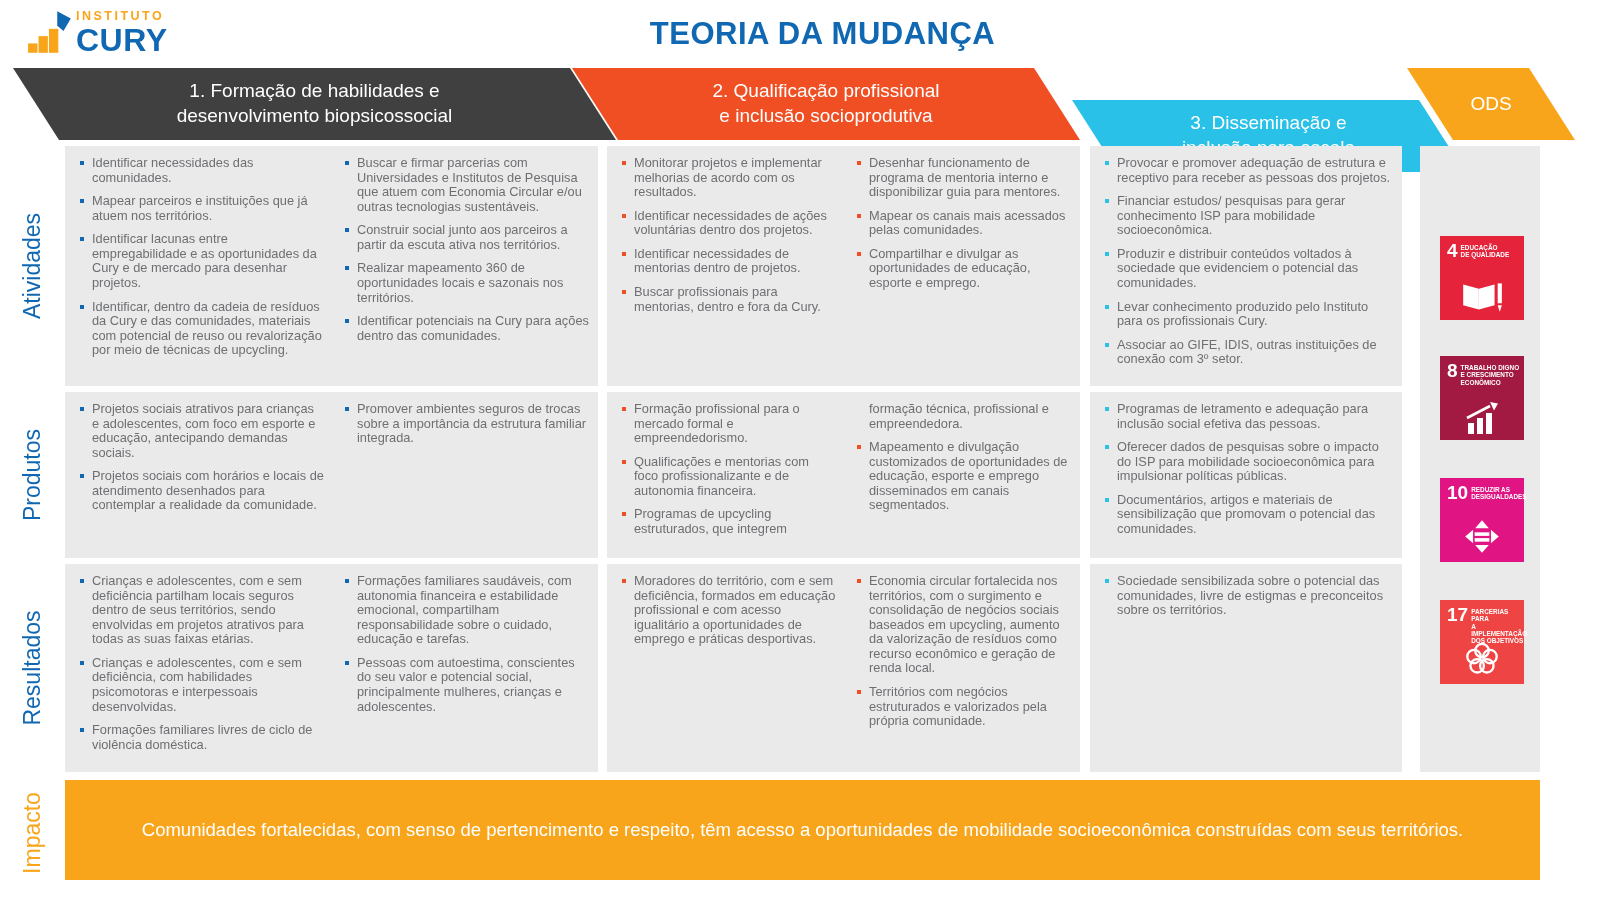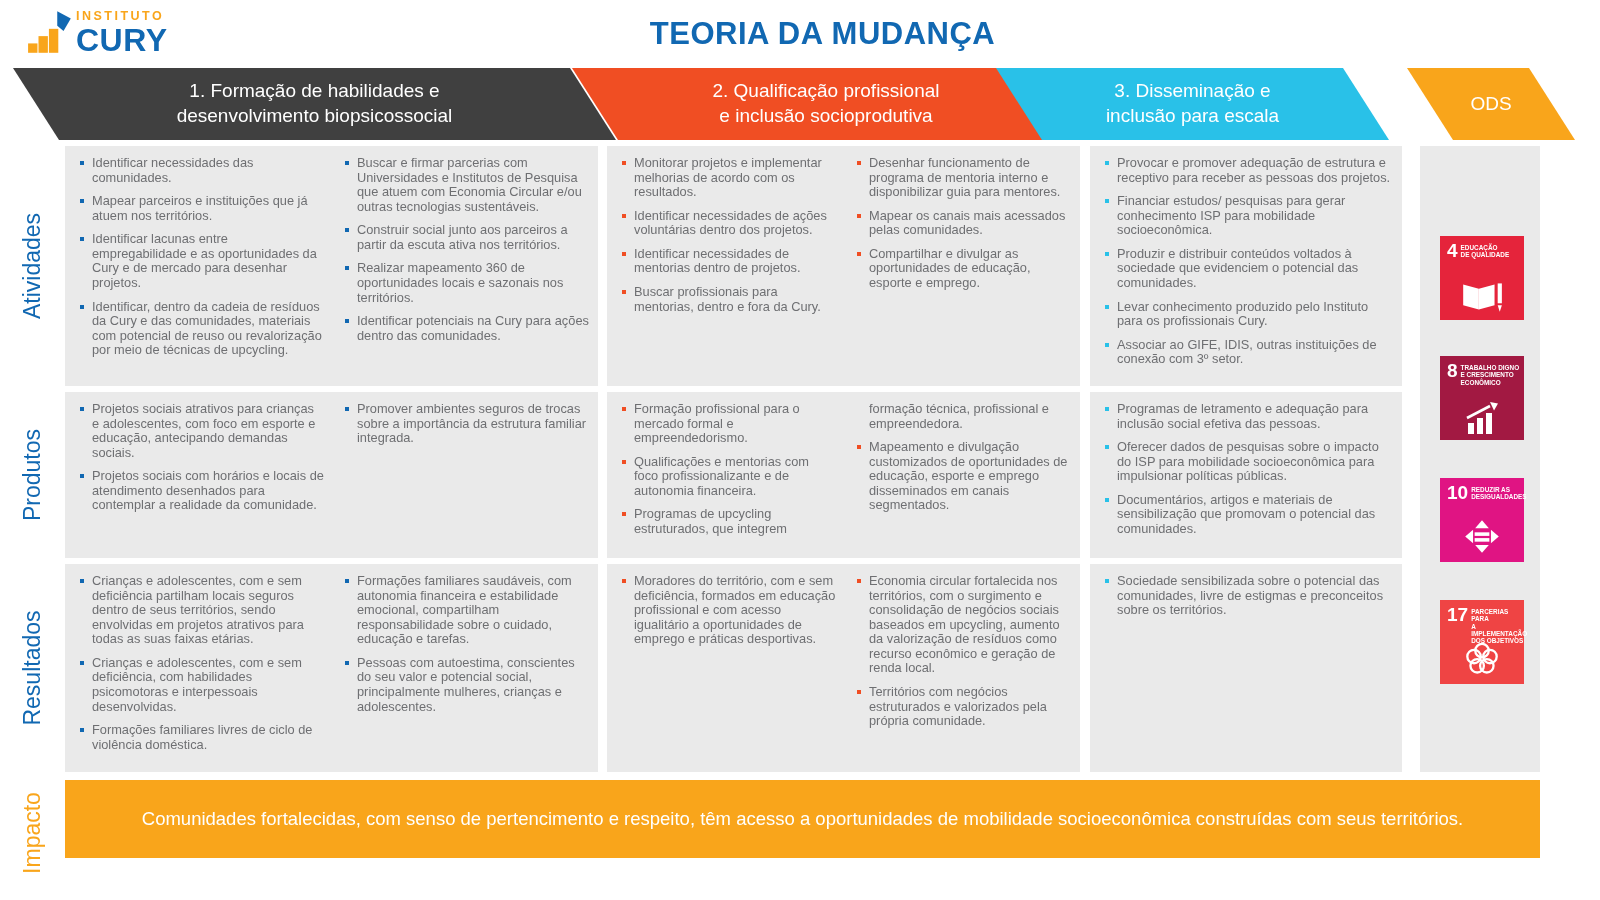--- a/index.html
+++ b/index.html
@@ -15,21 +15,21 @@
   .title { position:absolute; left:0; right:0; top:16px; text-align:center;
            color:#1168B2; font-size:31px; font-weight:700; letter-spacing:0.5px;padding-left:45px; }
 
   
   .banners { position:absolute; top:68px; left:0; width:1600px; height:72px; }
   .banner { position:absolute; top:0; height:72px; color:#fff; font-size:19px; font-weight:500;
             line-height:1.3; display:flex; align-items:center; justify-content:center; text-align:center;
             clip-path: polygon(46px 100%, 0 0, calc(100% - 46px) 0, 100% 100%); }
   .b1 { left:13px;  width:603px; background:#1168B2; }
   .b2 { left:572px; width:508px; background:#F04E23; }
-  .b3 { left:996px; width:393px; background:#29C1E8; }
+  .b3 { left:1072px; width:393px; background:#29C1E8;margin-top:32px; }
   .b4 { left:1407px; width:168px; background:#F9A51B; }
 
   
   .vlabel { position:absolute; left:-38px; width:140px; height:26px; text-align:center;
             font-size:23px; font-weight:500; color:#1168B2; transform:rotate(-90deg); }
   .vl-ativ { top:253px; } .vl-prod { top:462px; } .vl-res { top:655px; }
   .vl-imp  { top:820px; color:#F9A51B; }
 
   
   .box { position:absolute; background:#EAEAEA; padding:10px 9px 6px 14px; overflow:hidden; }
@@ -55,21 +55,21 @@
 
   
   .sdg { position:absolute; left:1440px; width:84px; height:84px; color:#fff; padding:6px 4px 4px 7px; }
   .sdg4  { top:236px; } .sdg8 { top:356px; } .sdg10 { top:478px; } .sdg17 { top:600px; }
   .sdg-head { display:flex; align-items:flex-start; gap:3px; }
   .sdg-num { font-size:19px; font-weight:700; line-height:0.95; }
   .sdg-lbl { font-size:6.4px; font-weight:700; line-height:1.15; white-space:pre-line; padding-top:2px; }
   .sdg-icon { position:absolute; left:50%; transform:translateX(-50%); bottom:5px; }
 
   
-  .impact { position:absolute; left:65px; top:780px; width:1475px; height:78px; background:#F9A51B;
+  .impact { position:absolute; left:65px; top:780px; width:1475px; height:100px; background:#F9A51B;
             display:flex; align-items:center; justify-content:center; text-align:center;
             color:#ffffff; font-size:18.5px; padding:0 60px; }
 </style>
 </head>
 <body>
 
 <div class="page">
 
   <div class="logo">
     <svg class="logo-icon" viewBox="0 0 48 48">

